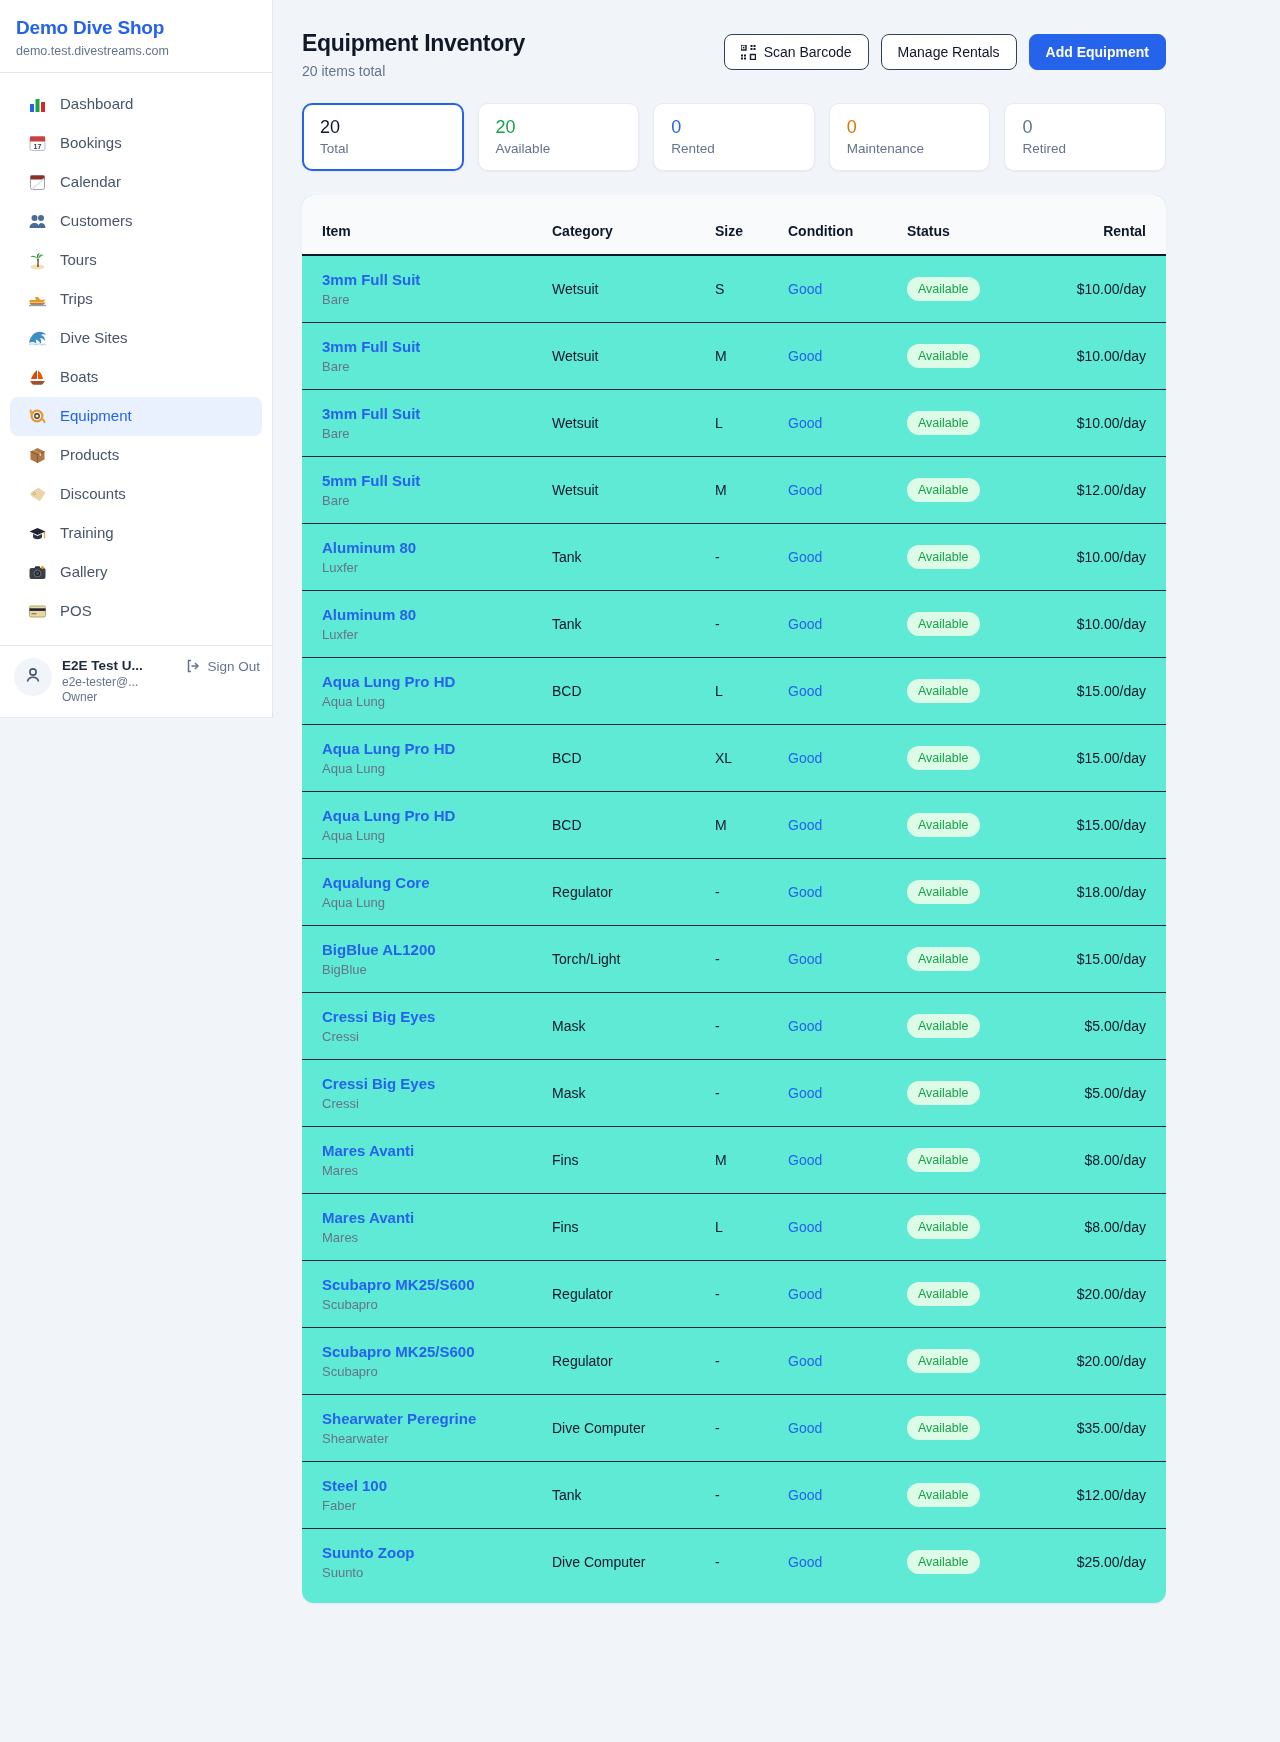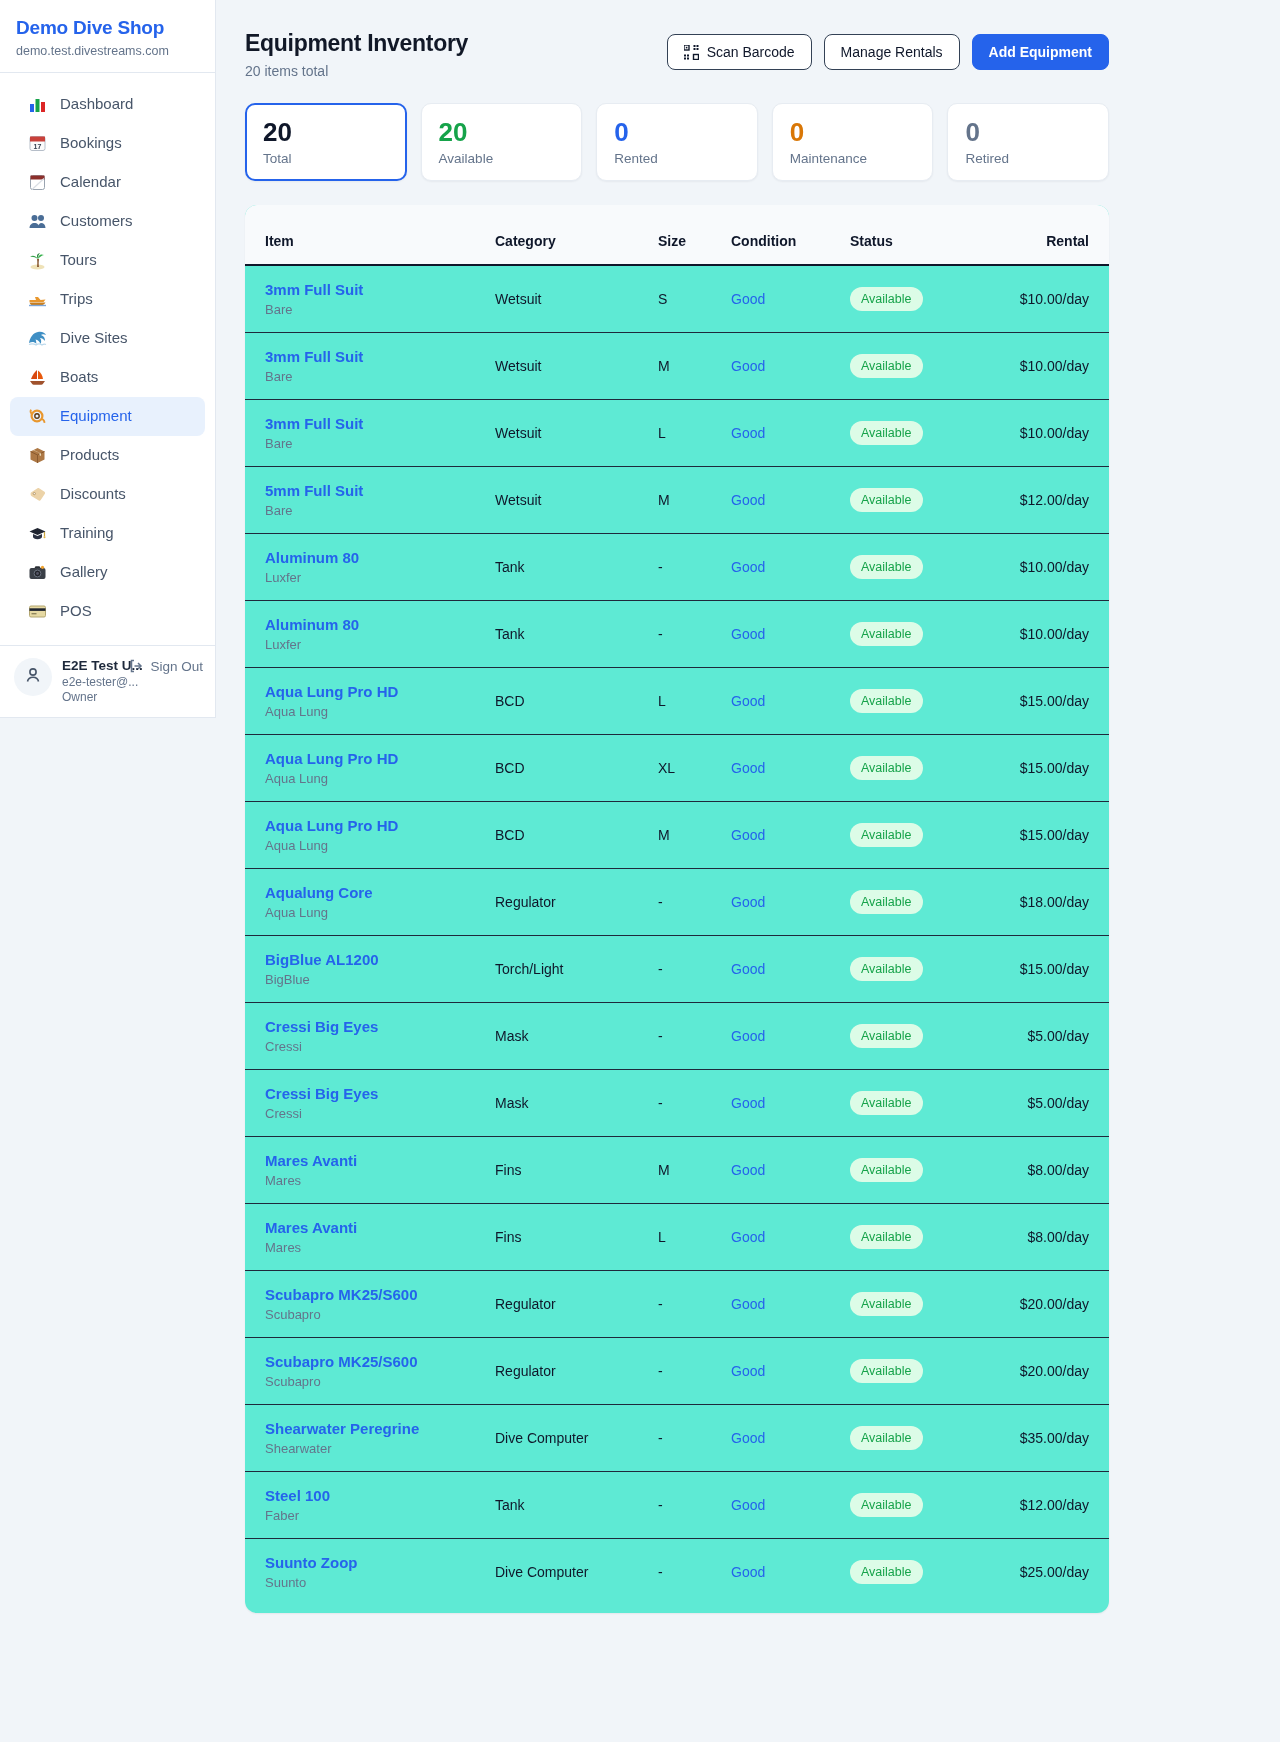--- a/index.html
+++ b/index.html
@@ -1,21 +1,21 @@
 <!DOCTYPE html>
 <html><head>
 <meta charset="utf-8">
 <style>
   * { margin:0; padding:0; box-sizing:border-box; }
   html,body { width:1280px; min-height:1742px; background:#f1f5f9;
     font-family:"Liberation Sans","DejaVu Sans",sans-serif; color:#0f172a; }
   .app { display:flex; align-items:flex-start; width:1280px; }
 
   
-  .sidebar { width:216px; background:#fff; border-right:1px solid #e2e8f0;
+  .sidebar { width:273px; background:#fff; border-right:1px solid #e2e8f0;
     border-bottom:1px solid #e2e8f0; align-self:flex-start; }
   .brand-block { padding:17px 16px 14px; }
   .brand { color:#2563eb; font-size:19px; font-weight:700; letter-spacing:-.2px; }
   .brand-domain { color:#64748b; font-size:12.5px; margin-top:5px; }
   .side-divider { border:none; border-top:1px solid #e2e8f0; }
   .nav { padding:12px 10px 14px; }
   .nav-item { display:flex; align-items:flex-start; gap:13px; padding:10px 8px 10px 18px;
     border-radius:8px; color:#475569; font-size:15px; cursor:pointer; }
   .nav-item.active { background:#e8f1fd; color:#2563eb; font-weight:500; }
   .nav-icon { width:19px; height:19px; display:inline-flex; flex:0 0 19px; }
@@ -41,21 +41,21 @@
   .btn { height:36px; display:inline-flex; align-items:center; gap:8px; padding:0 16px;
     border-radius:8px; font-size:14px; font-family:inherit; cursor:pointer; background:#fff;
     border:1px solid #334155; color:#0f172a; font-weight:500; }
   .btn-primary { background:#2563eb; border:1px solid #2563eb; color:#fff; font-weight:600; }
 
   
   .stats { display:grid; grid-template-columns:repeat(5,1fr); gap:14px; margin-top:24px; }
   .stat-card { background:#fff; border:1px solid #e7ecf2; border-radius:10px;
     padding:13px 17px 14px; box-shadow:0 1px 2px rgba(15,23,42,.05); cursor:pointer; }
   .stat-card.selected { border:2px solid #2563eb; padding:12px 16px 13px; }
-  .stat-value { font-size:26px; font-weight:700; }
+  .stat-value { font-size:18px; font-weight:400; }
   .stat-label { font-size:13.5px; color:#64748b; margin-top:3px; }
 
   
   .filter-row { display:flex; gap:15px; margin-top:23px; }
   .search-input { flex:1; height:36px; border:1px solid #5b6777; border-radius:9px;
     padding:0 14px; font-size:15px; font-family:inherit; color:#0f172a; background:#fff; }
   .search-input::placeholder { color:#8a95a5; }
   .select { width:150px; height:36px; border:1px solid #46505e; border-radius:5px;
     background:#fff; display:flex; align-items:center; justify-content:space-between;
     padding:0 9px 0 13px; font-size:14.5px; cursor:pointer; }

